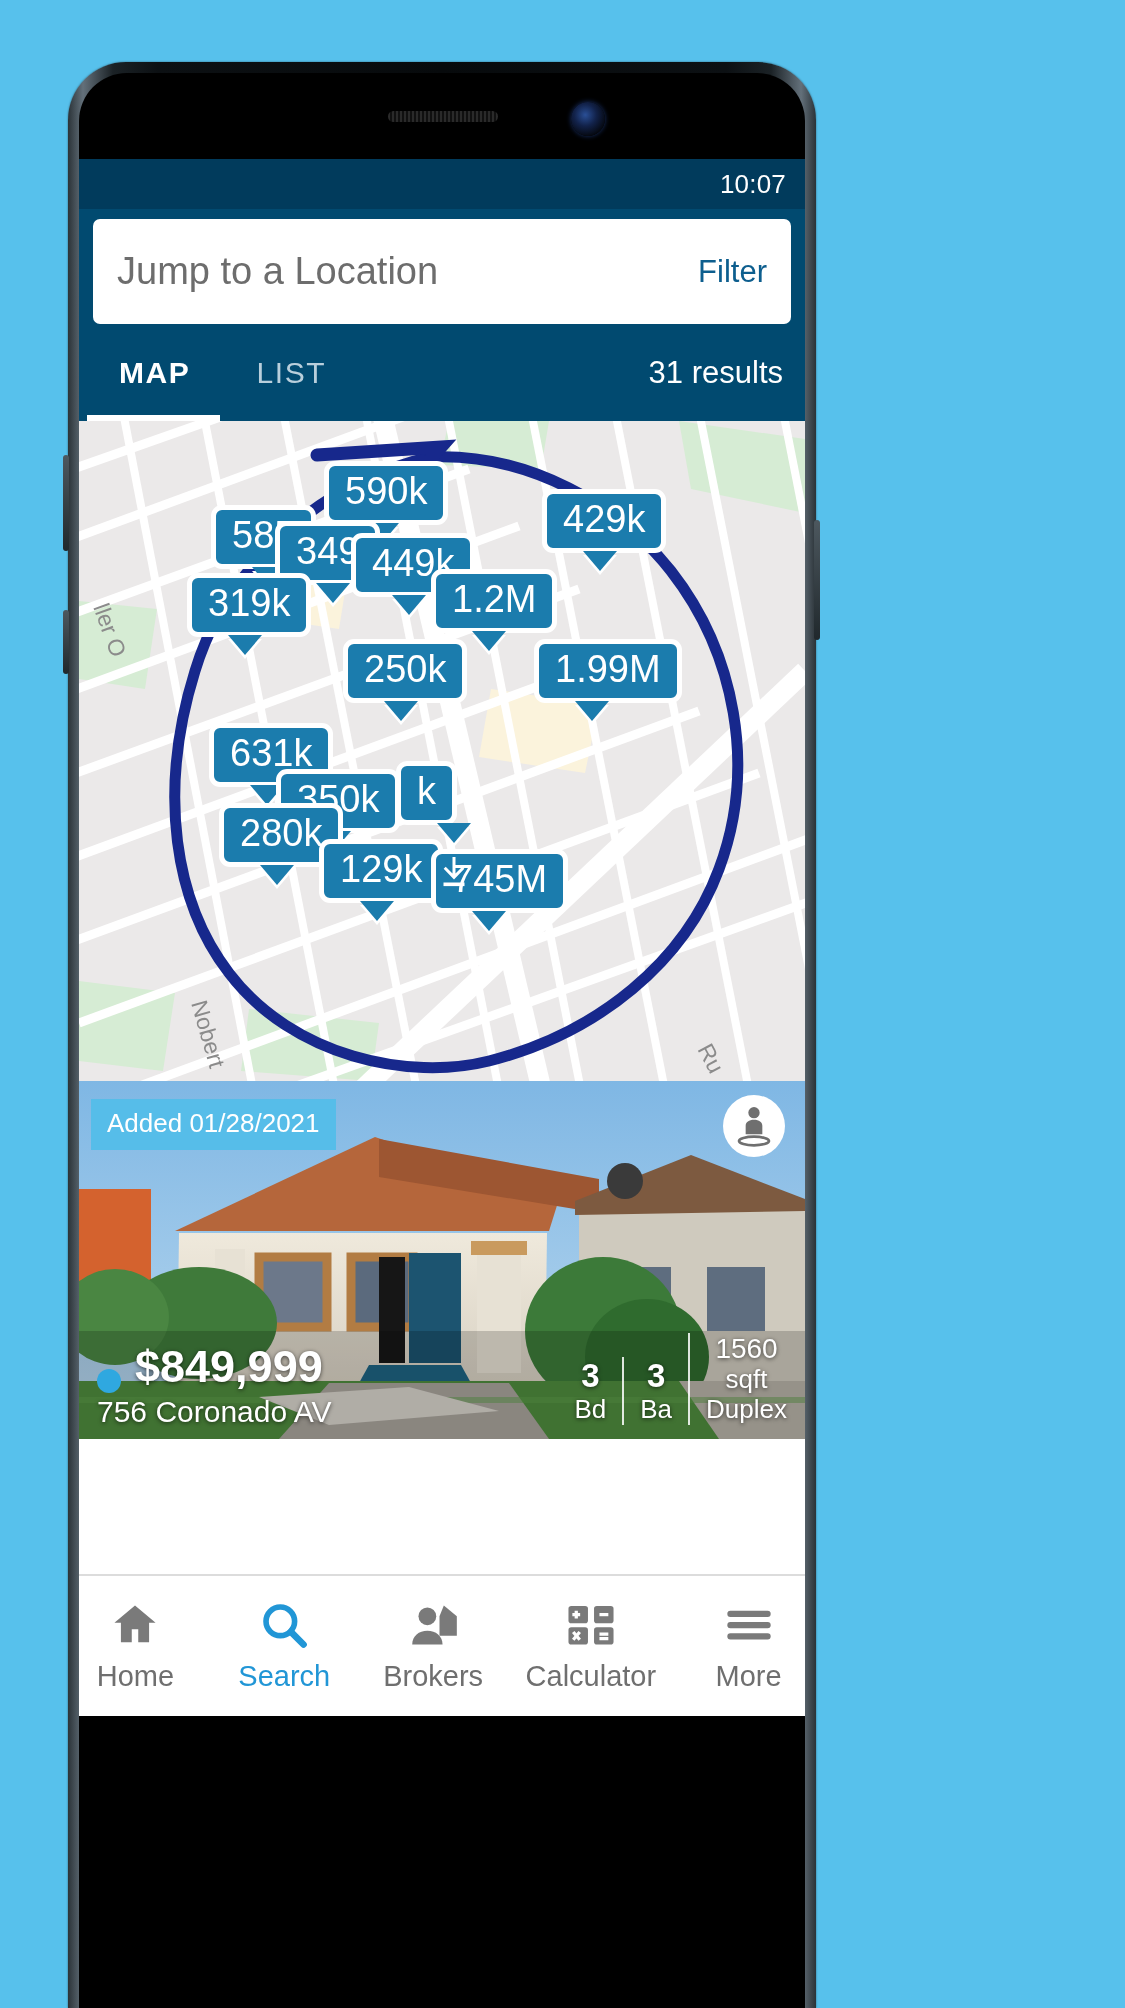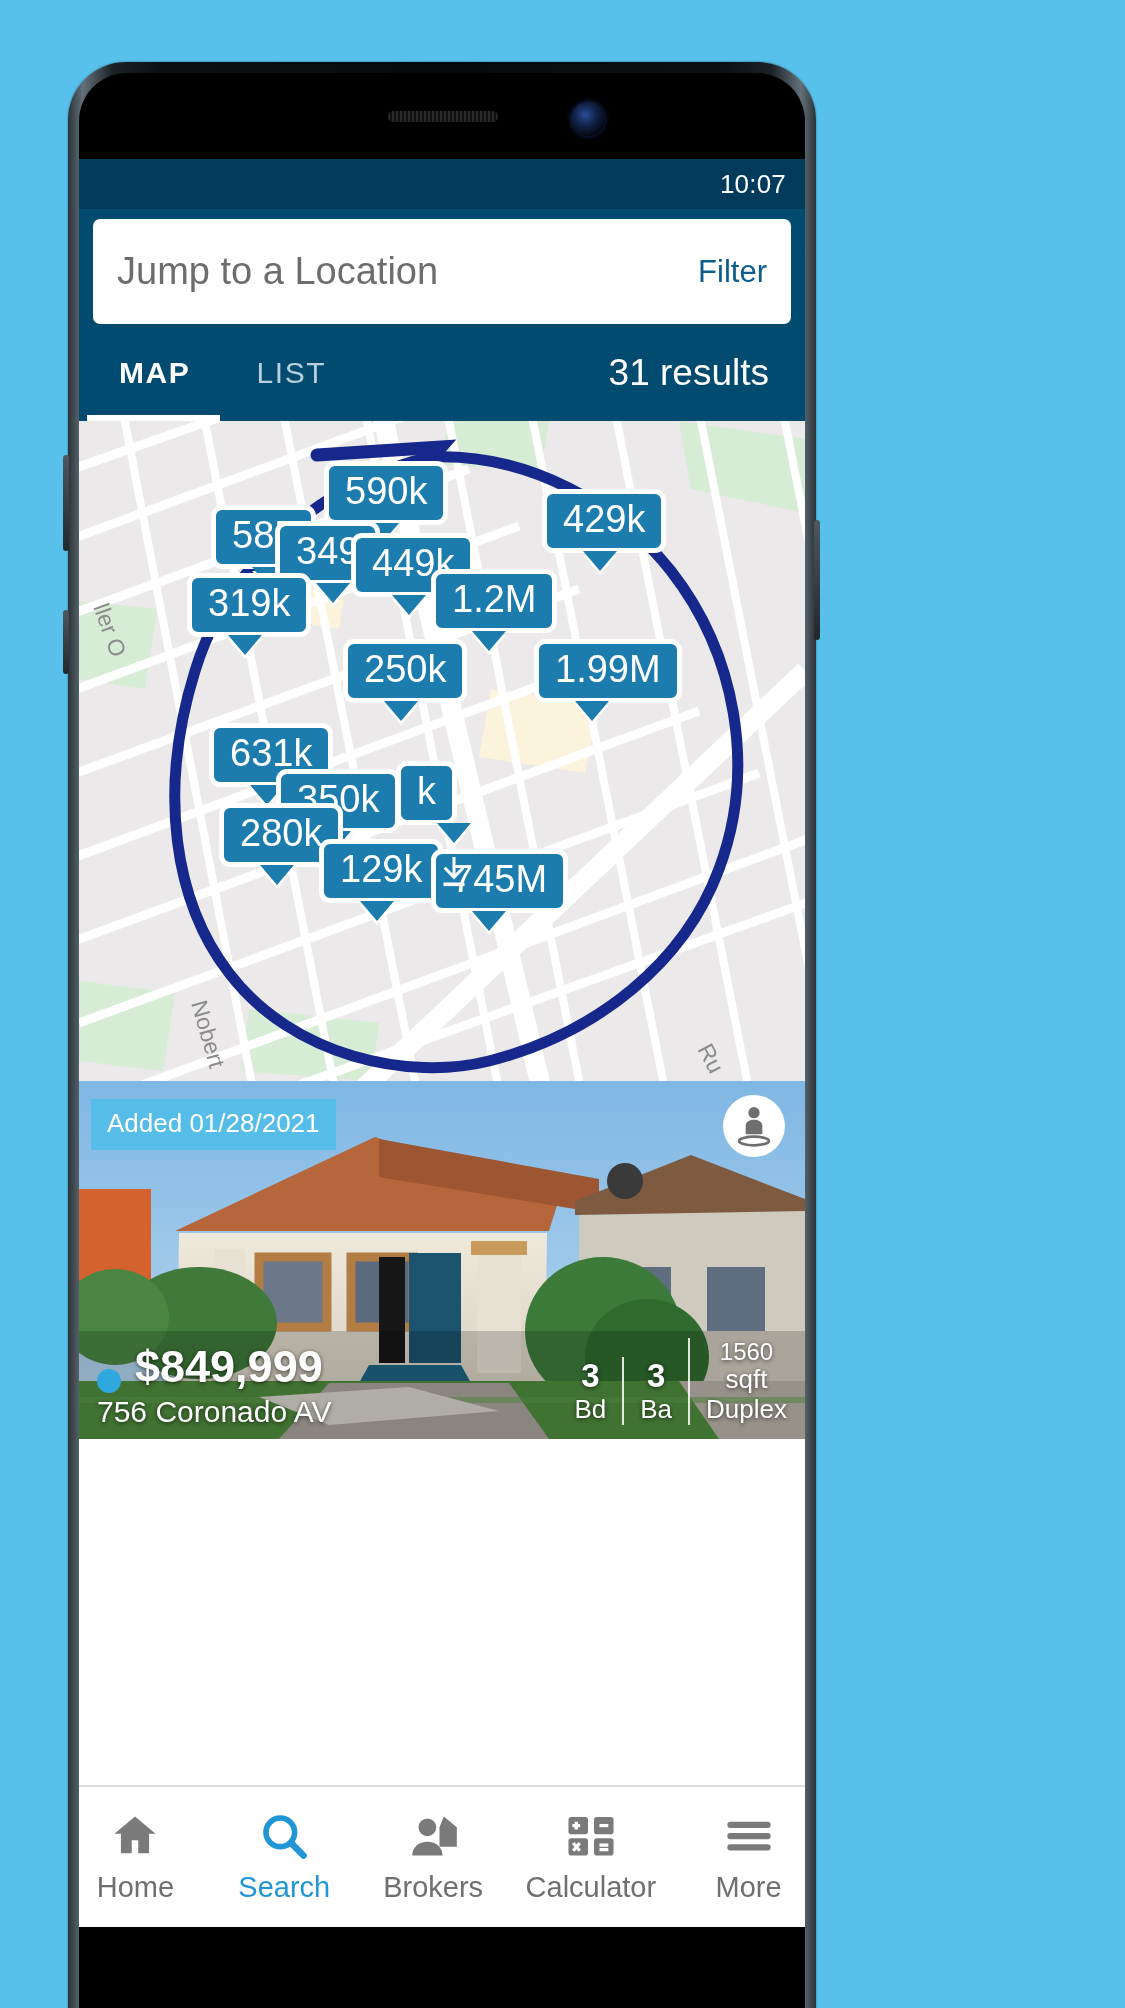--- a/index.html
+++ b/index.html
@@ -73,21 +73,21 @@
   
   .tabbar {
     background: #014a70; height: 97px; position: relative;
     display: flex; align-items: center; padding-left: 40px;
   }
   .tab { color: #b9cfdc; font-size: 30px; letter-spacing: 1.6px; margin-right: 66px; position: relative; height: 97px; display:flex; align-items:center; }
   .tab.active { color:#fff; font-weight: bold; }
   .tab.active::after {
     content:''; position: absolute; left: -32px; right: -30px; bottom: 0; height: 6px; background:#fff;
   }
-  .results { position:absolute; right: 36px; color:#fff; font-size: 37px; }
+  .results { position:absolute; right: 22px; color:#fff; font-size: 31px; }
 
   
   .map { position: relative; height: 660px; overflow: hidden; background: #eceaea; }
   .map svg { position:absolute; left:0; top:0; }
   .marker {
     position: absolute;
     background: #1b7cad;
     border: 5px solid #fff;
     border-radius: 11px;
     color: #fff;
@@ -148,21 +148,21 @@
 </head>
 <body>
 
 <div id="root">
 
   <div class="phone-frame">
     <div class="phone-inner">
       <div class="notch-speaker"></div>
       <div class="notch-cam"></div>
 
-      <div class="screen" style="left:0;top:86px;width:726px;height:1768px;">
+      <div class="screen" style="left:0;top:86px;width:726px;height:1557px;">
 
         <div class="statusbar">
           <span class="clock">10:07</span>
         </div>
 
         <div class="search-header">
           <div class="search-box">
             <span class="search-placeholder">Jump to a Location</span>
             <span class="filter-btn">Filter</span>
           </div>
@@ -361,21 +361,21 @@
             <div class="specs">
               <div class="spec">
                 <span class="v">3</span>
                 <span>Bd</span>
               </div>
               <div class="spec">
                 <span class="v">3</span>
                 <span>Ba</span>
               </div>
               <div class="spec last">
-                <span class="v" style="font-weight:normal;font-size:24px;">1560</span>
+                <span class="v" style="font-weight:normal;font-size:28px;">1560</span>
                 <span>sqft</span><br>
                 <span>Duplex</span>
               </div>
             </div>
           </div>
         </div>
 
         <div class="bottomnav">
           <div class="navitem">
             <svg width="58" height="52" viewBox="0 0 24 24">

